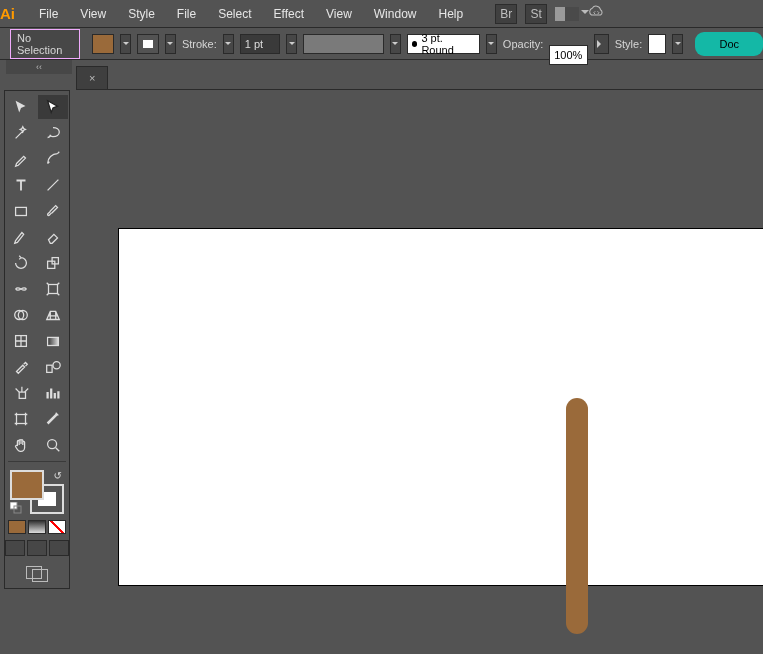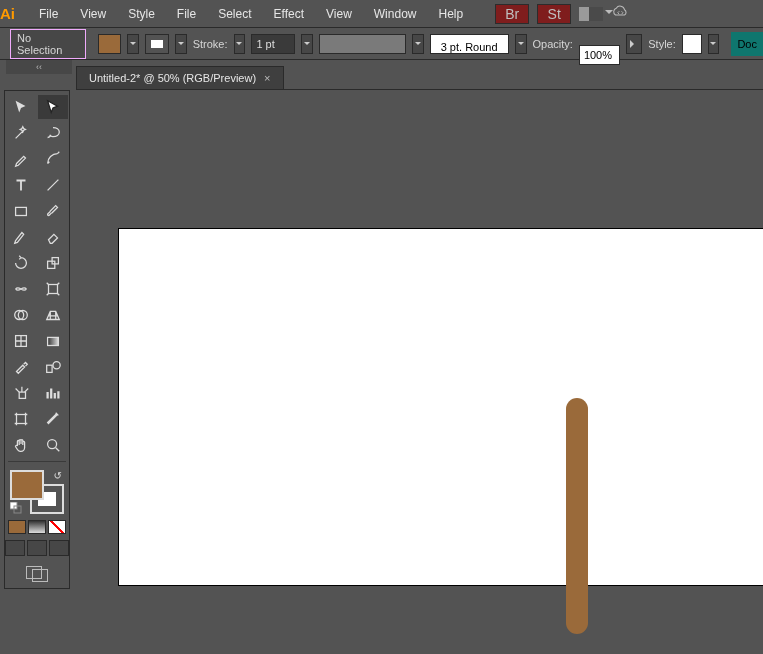--- a/index.html
+++ b/index.html
@@ -33,25 +33,25 @@
     color: #e6e6e6;
     cursor: default;
   }
   .menubar-right {
     display: flex;
     align-items: center;
     gap: 8px;
     margin-left: 20px;
   }
   .sq-btn {
-    width: 34px; height: 20px;
-    background: #7f1d1d;
+    width: 22px; height: 20px;
+    background: #404040;
     color: #bfbfbf;
     display: flex; align-items: center; justify-content: center;
-    font-size: 14px;
+    font-size: 12px;
     border: 1px solid #2c2c2c;
   }
   .workspace-icon {
     width: 24px; height: 14px;
     background: linear-gradient(90deg,#9a9a9a 0 40%, #4a4a4a 40% 100%);
     position: relative;
   }
   .workspace-icon::after{
     content:"";
     position:absolute;right:-10px;top:3px;
@@ -86,27 +86,27 @@
     width:12px;height:20px;background:#474747;border:1px solid #2a2a2a;
     display:inline-flex;align-items:center;justify-content:center;
   }
   .dd::after{content:"";border:3px solid transparent;border-top-color:#ccc;margin-top:3px;}
   .lbl { color:#d6d6d6;text-align:center; }
   .field {
     background:#3a3a3a;border:1px solid #2a2a2a;height:20px;
     display:flex;align-items:center;padding:2px 4px;color:#ddd;
   }
   .long-field { width:88px; background:#7a7a7a; }
-  .brush-field { width:80px; background:#fff;color:#000;display:flex;align-items:center;gap:4px;justify-content:flex-start;flex-direction:column; }
+  .brush-field { width:80px; background:#fff;color:#000;display:flex;align-items:center;gap:4px;justify-content:flex-start; }
   .brush-dot{width:6px;height:6px;border-radius:50%;background:#000;}
   .opacity-field{width:42px;background:#fff;color:#000;justify-content:flex-start;margin-top:23px;}
   .arrow-btn{width:16px;height:20px;background:#474747;border:1px solid #2a2a2a;display:flex;align-items:center;justify-content:center;}
   .arrow-btn::after{content:"";border:4px solid transparent;border-left-color:#ccc;}
   .style-sw{width:20px;height:20px;background:#fff;border:1px solid #2a2a2a;}
-  .doc-chip{background:#0f766e;color:#000;height:24px;padding:0 6px;display:flex;align-items:center;margin-left:6px;}
+  .doc-chip{background:#14b8a6;color:#000;height:24px;padding:0 24px;display:flex;align-items:center;margin-left:6px;border-radius:9px;}
 
   
   .tabbar{
     position:absolute;left:76px;top:60px;height:30px;right:0;
     display:flex;align-items:flex-end;
     border-bottom:1px solid #2a2a2a;
   }
   .tabbar .collapse-handle{
     position:absolute;left:-70px;top:0;width:66px;height:14px;
     background:#474747;display:flex;align-items:center;justify-content:center;
@@ -222,21 +222,20 @@
   <span class="lbl">Style:</span>
   <span class="style-sw"></span>
   <span class="dd"></span>
 
   <span class="doc-chip">Doc</span>
 </div>
 
 <div class="tabbar">
   <div class="collapse-handle">‹‹</div>
   <div class="doc-tab">
-    <span>Untitled-2* @ 50% (RGB/Preview)</span>
     <span class="close-x">×</span>
   </div>
 </div>
 
 <div class="toolpanel">
   <div class="toolgrid">
     <div class="tool">
         <svg viewBox="0 0 20 20">
           <path d="M4 3l4 13 2-5 5-2z" class="filled" fill="#ddd"></path>
         </svg>

